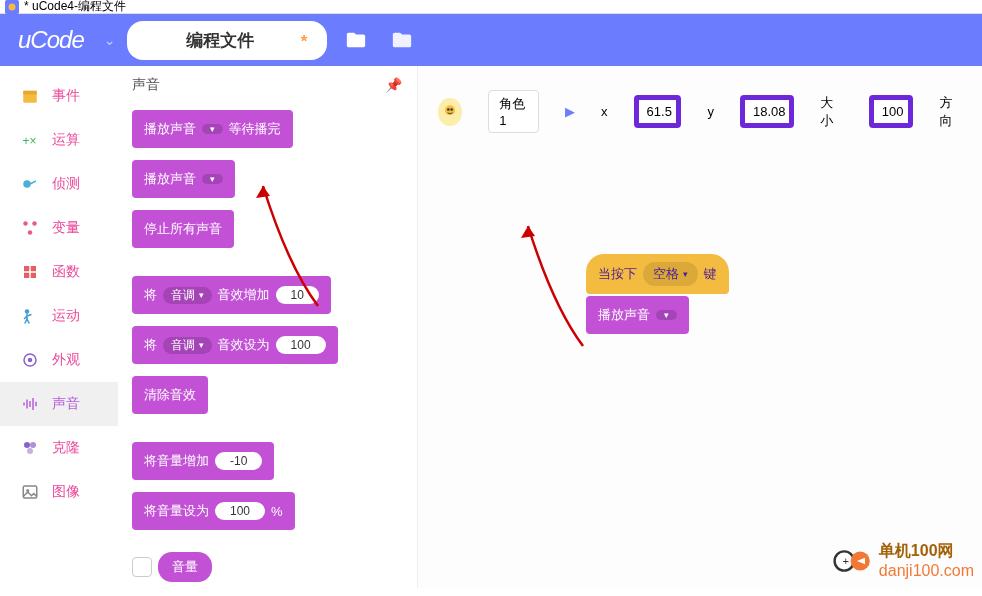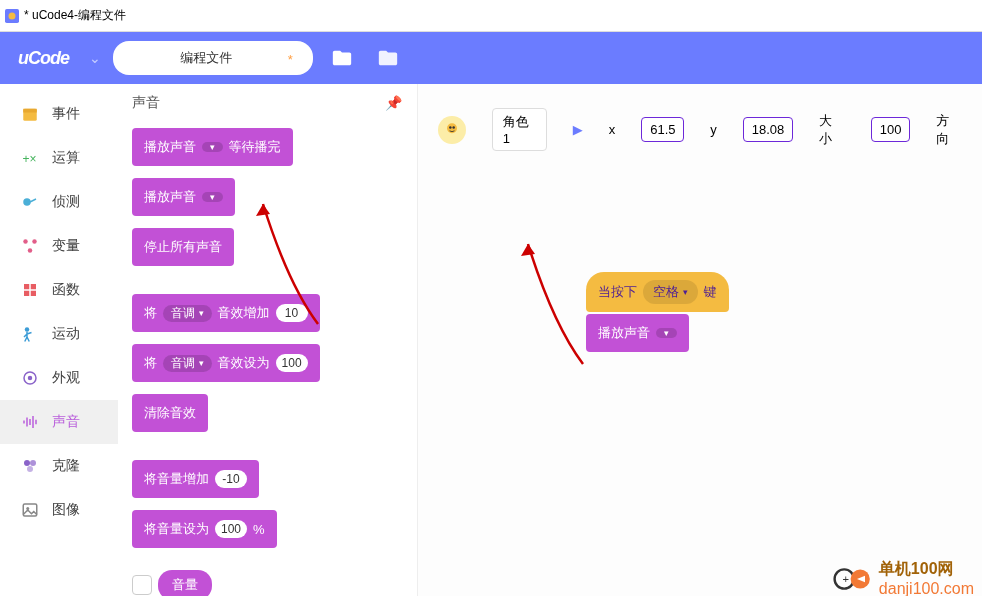--- a/index.html
+++ b/index.html
@@ -1,45 +1,45 @@
 <!DOCTYPE html>
 <html><head>
   <meta charset="utf-8">
   <style>
     * { margin: 0; padding: 0; box-sizing: border-box; font-family: "Microsoft YaHei", sans-serif; }
     body { width: 982px; height: 596px; overflow: hidden; background: #fff; }
-    .title-bar { height: 32px; background: #fff; border-bottom: 1px solid #ddd; display: flex; align-items: center; padding: 0 5px; font-size: 12px; }
+    .title-bar { height: 14px; background: #fff; border-bottom: 1px solid #ddd; display: flex; align-items: center; padding: 0 5px; font-size: 12px; }
     .title-icon { width: 14px; height: 14px; margin-right: 5px; display: inline-block; }
     .top-toolbar { height: 52px; background: #6b7cff; display: flex; align-items: center; padding: 0 18px; gap: 12px; }
-    .logo { color: white; font-size: 18px; font-weight: bold; font-style: italic; letter-spacing: -1px; }
+    .logo { color: white; font-size: 24px; font-weight: normal; font-style: italic; letter-spacing: -1px; }
     .logo-chevron { color: rgba(255,255,255,0.6); margin-left: 8px; font-size: 14px; }
-    .file-tab { background: white; border-radius: 16px; padding: 8px 20px; display: flex; align-items: flex-end; font-size: 13px; color: #333; min-width: 200px; position: relative; }
+    .file-tab { background: white; border-radius: 16px; padding: 8px 20px; display: flex; align-items: flex-end; font-size: 17px; color: #333; min-width: 200px; position: relative; font-weight: bold; }
     .file-tab-text { flex: 1; text-align: center; }
     .file-tab-star { color: #ff9f43; margin-left: 8px; }
     .toolbar-icon { width: 34px; height: 34px; display: flex; align-items: center; justify-content: center; color: white; }
     .main { display: flex; height: calc(596px - 74px); }
     .sidebar { width: 118px; background: #fff; display: flex; flex-direction: column; padding-top: 8px; }
-    .sidebar-item { display: flex; align-items: center; padding: 12px 20px; gap: 12px; cursor: pointer; font-size: 14px; color: #404040; }
+    .sidebar-item { display: flex; align-items: center; padding: 12px 20px; gap: 12px; cursor: pointer; font-size: 14px; color: #ec4899; }
     .sidebar-item.active { background: #f0f0f0; color: #b95edb; }
     .sidebar-icon { width: 20px; height: 20px; display: flex; align-items: center; justify-content: center; }
     .block-palette { width: 300px; border-right: 1px solid #eee; background: #fff; overflow-y: auto; position: relative; }
     .palette-header { display: flex; align-items: center; padding: 10px 14px; font-size: 14px; color: #555; }
     .pin-icon { margin-left: auto; color: #999; }
     .block { margin: 6px 14px; padding: 10px 12px; border-radius: 4px; display: inline-flex; align-items: center; gap: 6px; font-size: 13px; color: white; position: relative; }
     .block.sound { background: #c251d6; }
     .block-dropdown { background: rgba(0,0,0,0.15); border-radius: 12px; padding: 0 8px; display: inline-flex; align-items: center; gap: 4px; font-size: 12px; }
     .block-dropdown::after { content: "▾"; font-size: 9px; }
-    .block-input { background: white; color: #333; border-radius: 12px; padding: 2px 6px; font-size: 12px; display: inline-block; min-width: 32px; text-align: center; }
+    .block-input { background: white; color: #333; border-radius: 12px; padding: 2px 15px; font-size: 12px; display: inline-block; min-width: 32px; text-align: center; }
     .block-checkbox { width: 20px; height: 20px; border: 1px solid #ccc; border-radius: 4px; background: white; display: inline-block; vertical-align: middle; margin-left: 14px; }
     .block-reporter { background: #c251d6; border-radius: 14px; padding: 6px 14px; color: white; font-size: 13px; display: inline-block; margin: 6px 6px; }
     .stage-area { flex: 1; background: #fdfdfd; position: relative; }
     .stage-bar { position: absolute; top: 24px; left: 0; right: 0; display: flex; align-items: center; gap: 26px; padding: 0 20px; font-size: 13px; justify-content: flex-end; }
     .sprite-thumb { width: 28px; height: 28px; background: #fceda8; border-radius: 50%; display: flex; align-items: center; justify-content: center; }
     .sprite-name { background: #fff; border: 1px solid #ddd; border-radius: 4px; padding: 4px 10px; }
-    .stage-val { background: #fff; border: 1px solid #6d28d9; border-radius: 4px; padding: 4px 8px; min-width: 36px; display: inline-block; text-align: center; }
+    .stage-val { background: #fff; border: 5px solid #6d28d9; border-radius: 4px; padding: 4px 8px; min-width: 36px; display: inline-block; text-align: center; }
     .flag-icon { color: #6b7cff; }
     .canvas-block-group { position: absolute; top: 188px; left: 168px; }
     .hat-block { background: #f4bb41; color: #4c1d95; padding: 8px 12px; border-radius: 18px 18px 4px 4px; display: flex; align-items: center; gap: 6px; font-size: 13px; }
     .hat-dropdown { background: rgba(0,0,0,0.1); border-radius: 12px; padding: 3px 10px; display: inline-flex; align-items: center; gap: 4px; }
     .hat-dropdown::after { content: "▾"; font-size: 9px; }
     .stack-block { background: #c251d6; color: white; padding: 10px 12px; border-radius: 4px; display: flex; align-items: center; gap: 6px; font-size: 13px; margin-top: 2px; width: fit-content; }
     .arrow { position: absolute; pointer-events: none; }
     .arrow-line { stroke: #cc0000; stroke-width: 2.5; fill: none; }
     .arrow-head { fill: #cc0000; }
     .watermark { position: absolute; bottom: 8px; right: 8px; display: flex; align-items: center; gap: 6px; font-size: 12px; }

